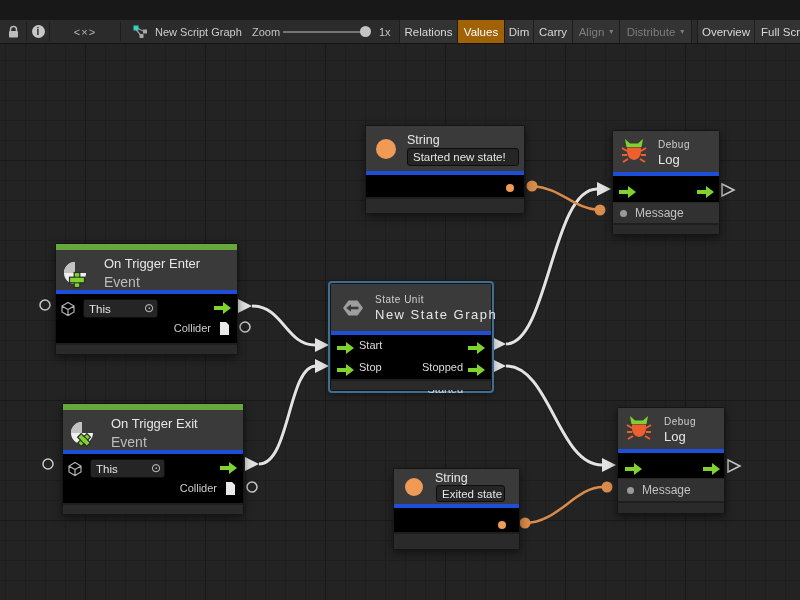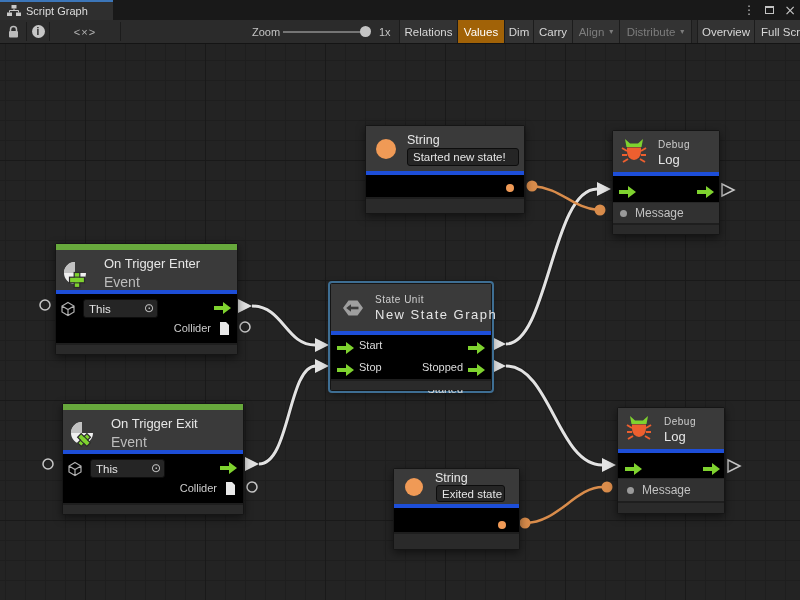--- a/index.html
+++ b/index.html
@@ -85,53 +85,46 @@
   .farrow{position:absolute;}
   .farrow polygon{fill:var(--accent-green);}
   .plabel{position:absolute;font-size:11px;color:#dcdcdc;white-space:nowrap;}
   .target-g{position:absolute;font-size:12px;color:#c9c9c9;line-height:1;}
 </style>
 </head>
 <body>
 
 <div id="app">
 
-  <div id="tabbar">
-    <div id="tab">
-      <svg width="14" height="12" viewBox="0 0 14 12">
-        <rect x="4.5" y="0" width="5" height="3.5" fill="#c9c9c9"></rect>
-        <path d="M7,3.5 V5.5 M2.5,5.5 H11.5 M2.5,5.5 V7.5 M11.5,5.5 V7.5" stroke="#c9c9c9" stroke-width="1" fill="none"></path>
-        <rect x="0" y="7.5" width="5" height="3.5" fill="#c9c9c9"></rect>
-        <rect x="9" y="7.5" width="5" height="3.5" fill="#c9c9c9"></rect>
-      </svg>
-      <span class="t-label">Script Graph</span>
-    </div>
-    <div id="winctl">
-      <span class="more glyph">⋮</span>
-      <span class="maxi"></span>
-      <span class="close glyph">×</span>
-    </div>
-  </div>
 
   <div id="toolbar">
     <div id="lock-btn" class="tb-ico-btn">
       <svg width="11" height="13" viewBox="0 0 11 13">
         <path d="M2.5,6 V4.5 a3,3 0 0 1 6,0 V6" stroke="#bdbdbd" stroke-width="1.5" fill="none"></path>
         <rect x="1" y="6" width="9" height="6.5" rx="1" fill="#bdbdbd"></rect>
       </svg>
     </div>
     <div class="tb-sep" style="left:26px"></div>
     <div id="info-btn" class="tb-ico-btn">
       <div style="width:13px;height:13px;border-radius:50%;background:#c6c6c6;color:#1d1d1d;font-size:10px;font-weight:bold;text-align:center;line-height:13px;">i</div>
     </div>
     <div class="tb-sep" style="left:49px"></div>
     <div id="code-btn" class="tb-ico-btn">
       <span>&lt;×&gt;</span>
     </div>
     <div class="tb-sep" style="left:120px"></div>
+    <div id="graph-title">
+      <svg width="15" height="13" viewBox="0 0 15 13">
+        <path d="M4,3 L11,6.5 M3,4.5 L8,10.5" stroke="#9a9a9a" stroke-width="1.2"></path>
+        <rect x="0.5" y="0.5" width="5" height="5" fill="#38cfc0"></rect>
+        <rect x="10" y="4.5" width="4" height="4" fill="#a8a8a8"></rect>
+        <rect x="6.5" y="9" width="4" height="4" fill="#a8a8a8"></rect>
+      </svg>
+      <span>New Script Graph</span>
+    </div>
     <span id="zoom-label">Zoom</span>
     <div id="zoom-track"></div>
     <div id="zoom-handle"></div>
     <span id="zoom-value">1x</span>
 
     <div id="btn-relations" class="tb-btn">
         <span>Relations</span>
       </div>
     <div id="btn-values" class="tb-btn active">
         <span>Values</span>

